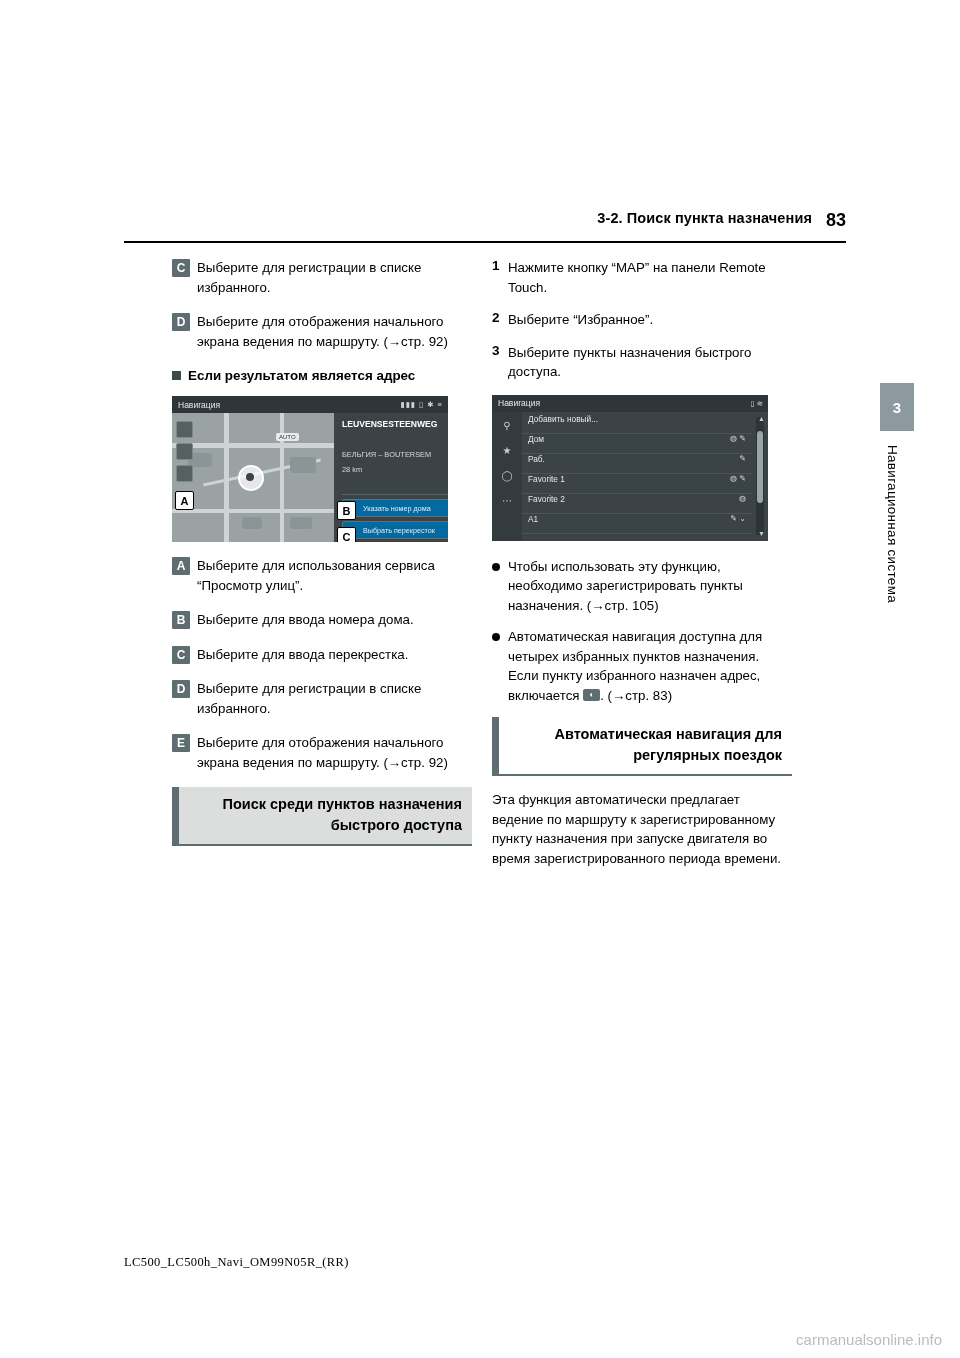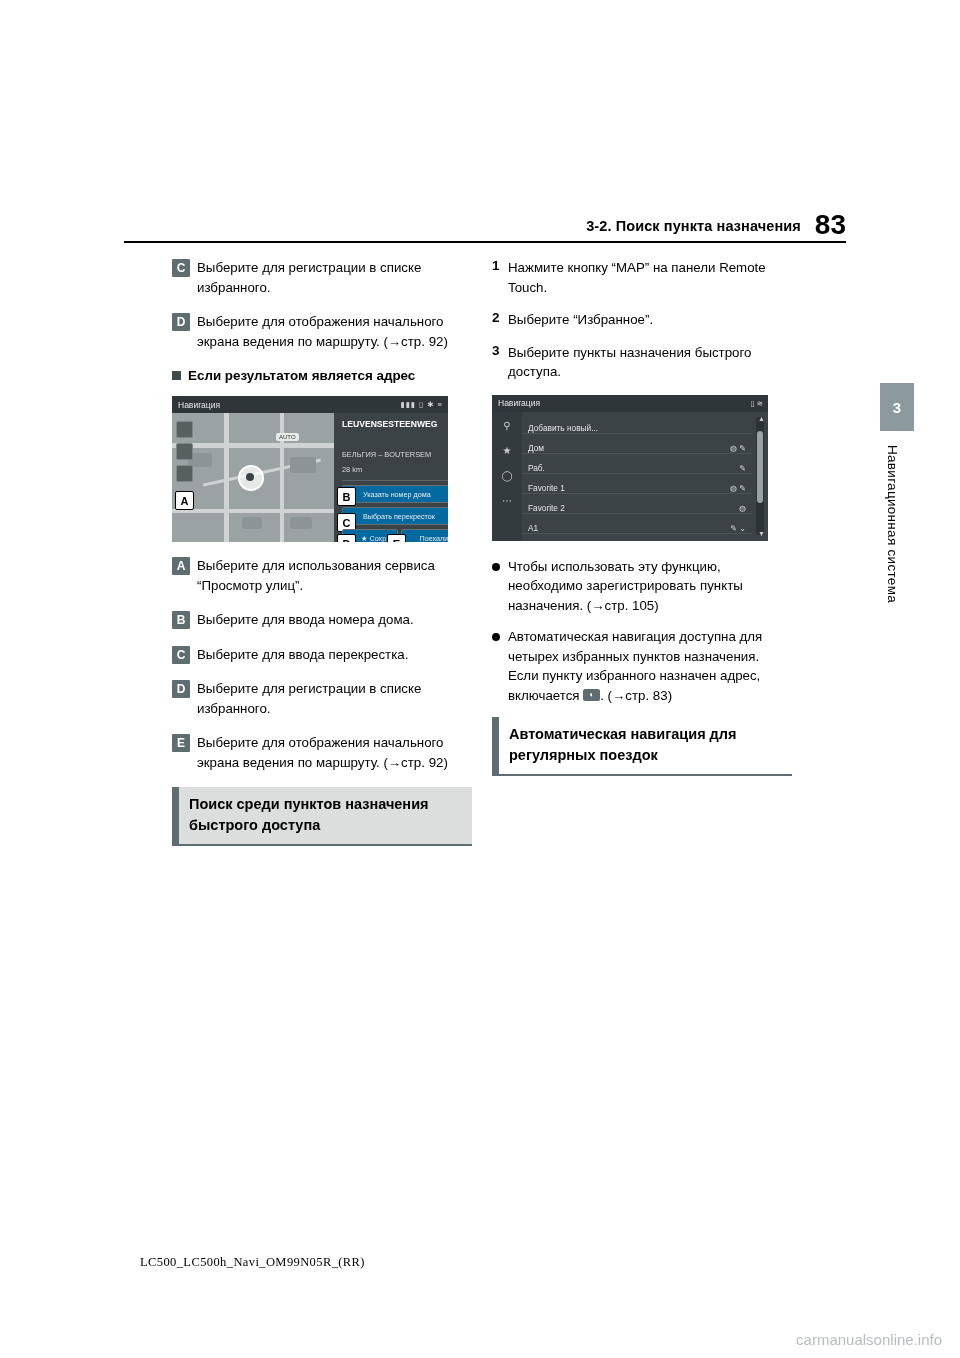--- a/index.html
+++ b/index.html
@@ -33,21 +33,21 @@
     display: flex;
     align-items: baseline;
     justify-content: flex-end;
   }
   .header-title {
     font-size: 14.5px;
     font-weight: bold;
     letter-spacing: 0.1px;
   }
   .header-page {
-    font-size: 28px;
+    font-size: 18px;
     font-weight: bold;
     margin-left: 14px;
     line-height: 1;
     position: relative;
     top: 3px;
   }
   .header-rule {
     position: absolute;
     left: 124px;
     top: 241px;
@@ -188,20 +188,21 @@
     line-height: 19.5px;
   }
 
   
   .sec-box {
     border-left: 7px solid #5d6d72;
     border-bottom: 2px solid #5d6d72;
     background: #dcdedd;
     padding: 7px 10px 8px 10px;
     margin: 8px 0 14px 0;
+    text-align: right;
   }
   .sec-box .t {
     font-size: 14.5px;
     font-weight: bold;
     line-height: 21px;
   }
   .sec-box.plain {
     background: #fff;
   }
 
@@ -306,21 +307,21 @@
   .info-sub {
     font-size: 7.4px;
     margin-top: 20px;
     color: #d6dadb;
   }
   .info-dist {
     font-size: 7.4px;
     margin-top: 6px;
     color: #d6dadb;
     border-bottom: 1px solid #5a6366;
-    padding-bottom: 6px;
+    padding-bottom: 20px;
   }
   .row-btn {
     height: 16px;
     background: #0369a1;
     border: 1px solid #666f72;
     border-radius: 2px;
     margin-top: 4px;
     color: #e7eaea;
     font-size: 7.2px;
     display: flex;
@@ -376,21 +377,21 @@
     position: absolute;
     left: 30px;
     top: 17px;
     right: 16px;
     bottom: 0;
     padding-top: 2px;
   }
   .list-row {
     height: 19px;
     display: flex;
-    align-items: flex-end;
+    align-items: flex-start;
     border-bottom: 1px solid #4a5356;
     font-size: 8.3px;
     color: #e3e7e8;
     padding-left: 6px;
     justify-content: space-between;
     padding-right: 6px;
   }
   .list-row .icons {
     display: flex;
     gap: 7px;
@@ -434,21 +435,21 @@
     top: -1px;
     align-items: center;
     justify-content: center;
     color: #fff;
     font-size: 8px;
   }
 
   
   .footer-code {
     position: absolute;
-    left: 140px;
+    left: 124px;
     top: 1255px;
     font-family: "Liberation Serif", serif;
     font-size: 12.5px;
     letter-spacing: 0.4px;
   }
   .watermark {
     position: absolute;
     right: 18px;
     bottom: 10px;
     font-size: 15px;
@@ -643,17 +644,18 @@
       <div class="dot"></div>
       <div class="txt">
         <span>Автоматическая навигация доступна для четырех избранных пунктов назначения. Если пункту избранного назначен адрес, включается </span><span class="inline-chip">◐</span><span>. (→стр. 83)</span>
       </div>
     </div>
 
     <div class="sec-box plain" style="border-bottom:2px solid #5d6d72;">
       <div class="t">Автоматическая навигация для регулярных поездок</div>
     </div>
 
+    <div class="para">Эта функция автоматически предлагает ведение по маршруту к зарегистрированному пункту назначения при запуске двигателя во время зарегистрированного периода времени.</div>
   </div>
 
   <div class="footer-code">LC500_LC500h_Navi_OM99N05R_(RR)</div>
   <div class="watermark">carmanualsonline.info</div>
 </div>
 
 </body></html>

